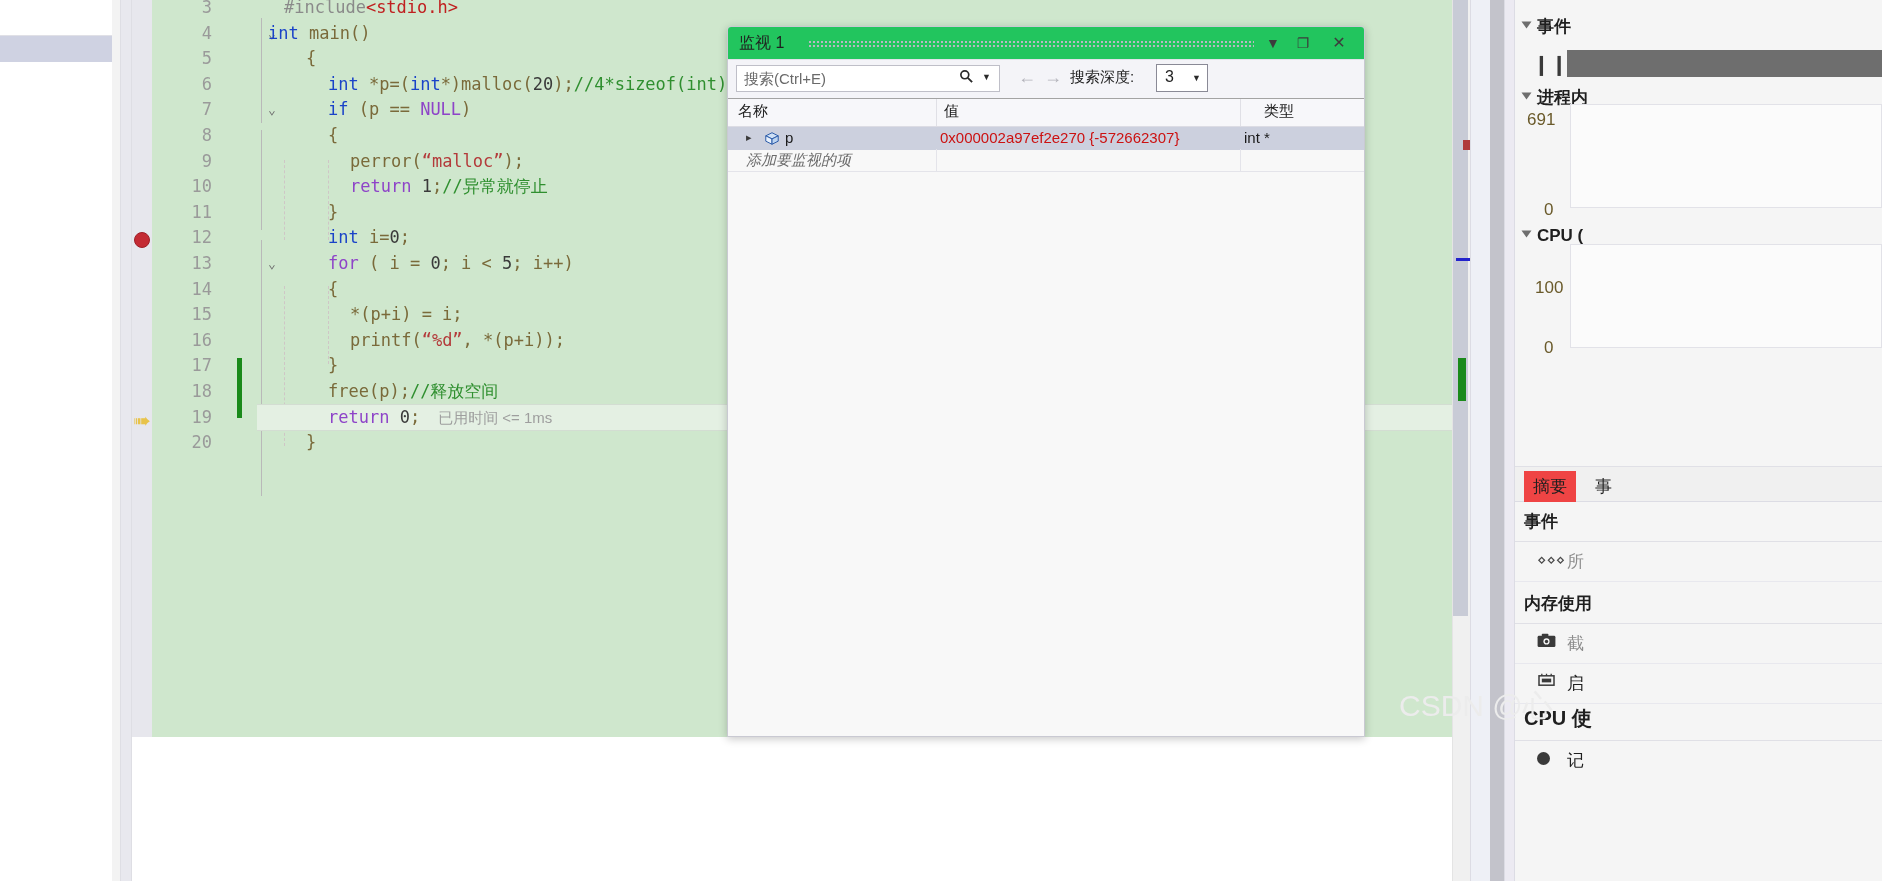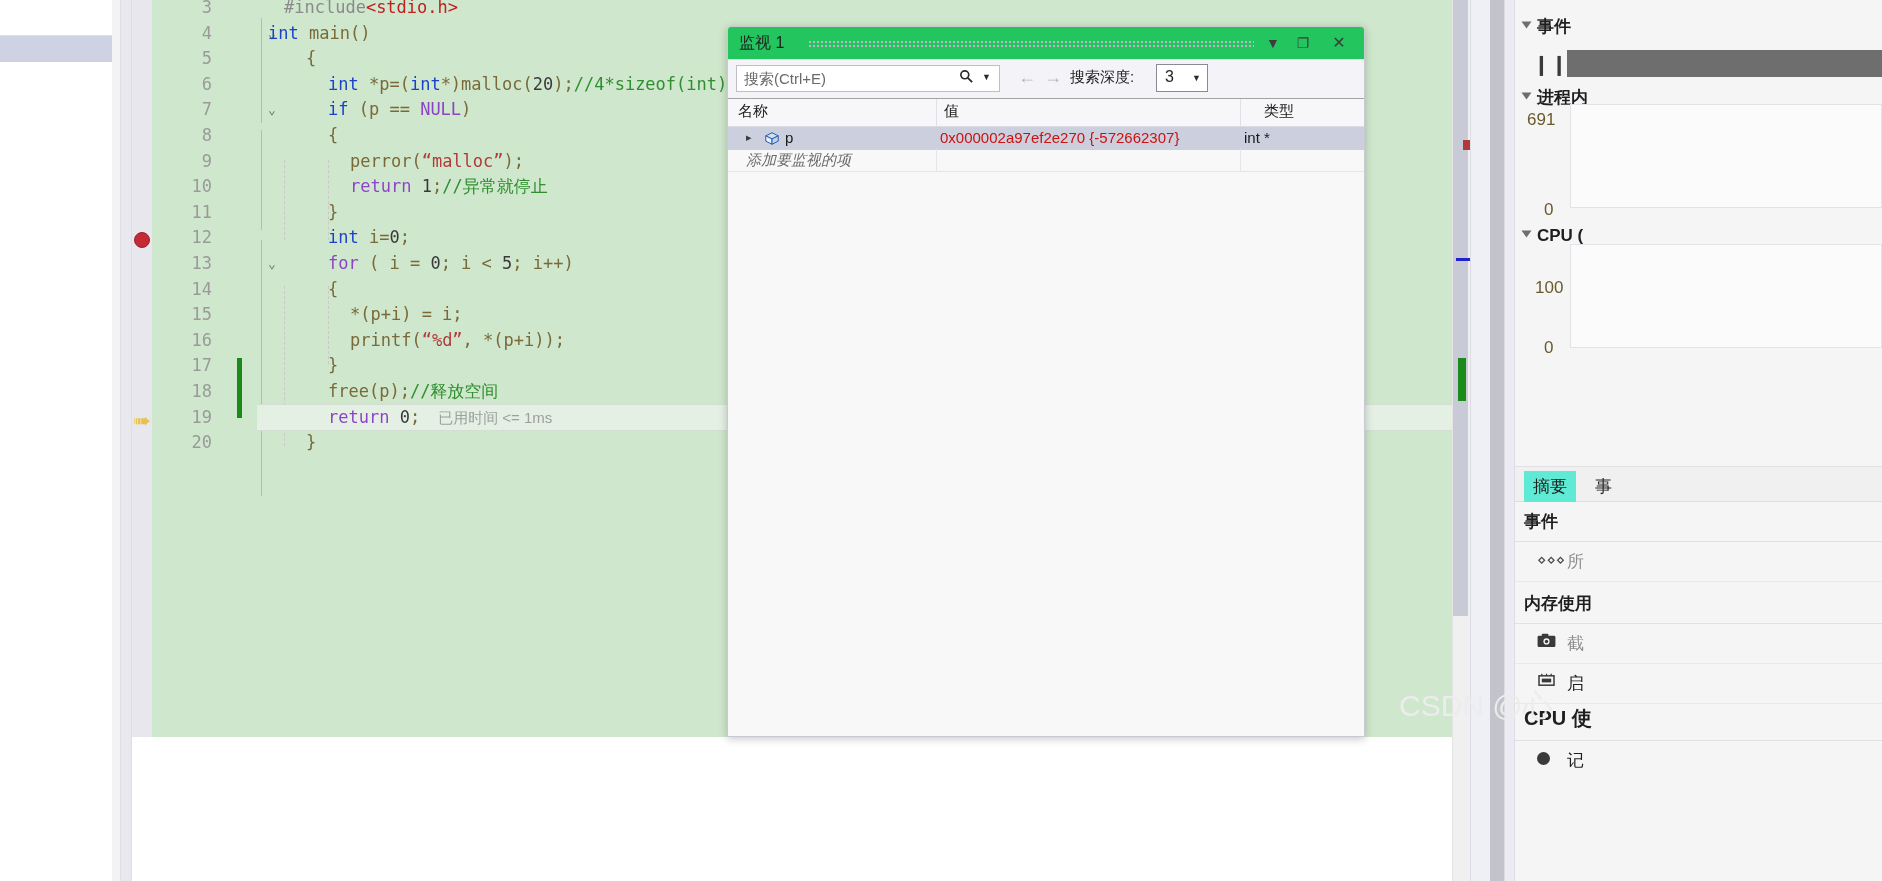--- a/index.html
+++ b/index.html
@@ -206,21 +206,21 @@
     border-bottom: 5px solid transparent; margin-right: 7px;
     transform: rotate(90deg); vertical-align: 2px;
   }
   .diag-axis-label { position: absolute; font-size: 17px; color: #6a5a2a; }
   .diag-plot { position: absolute; background: #fbfbfb; border: 1px solid #e2e2e8; box-sizing: border-box; }
   .pause-icon { position: absolute; font-size: 20px; color: #3a3a3a; letter-spacing: 1px; }
   .gray-chip { position: absolute; background: #6e6e6e; }
 
   .diag-tabs { position: absolute; left: 0; top: 466px; width: 367px; height: 36px; background: #f0f0f0; border-top: 1px solid #e0e0e6; border-bottom: 1px solid #dcdce4; box-sizing: border-box;}
   .diag-tab { position: absolute; top: 4px; height: 31px; line-height: 31px; font-size: 17px; color: #1f1f1f; padding: 0 9px; }
-  .diag-tab.active { background: #5eead4; }
+  .diag-tab.active { background: #ef4444; }
 
   .diag-list-hdr { position: absolute; left: 9px; font-size: 17px; font-weight: bold; color: #1f1f1f; }
   .diag-list-row { position: absolute; left: 0; width: 367px; height: 40px; border-bottom: 1px solid #e8e8ee; box-sizing: border-box; }
   .dlr-icon { position: absolute; left: 22px; top: 9px; font-size: 15px; color: #4a4a4a; }
   .dlr-text { position: absolute; left: 52px; top: 8px; font-size: 17px; color: #8d8d8d; }
   .dlr-text.dark { color: #1f1f1f; }
   .big-hdr { position: absolute; left: 9px; font-size: 20px; font-weight: bold; color: #1f1f1f; }
   .rec-dot { position: absolute; left: 22px; top: 11px; width: 13px; height: 13px; border-radius: 50%; background: #3a3a3a; }
 
   .divider-h { position: absolute; background: #e0e0e6; height: 1px; }

